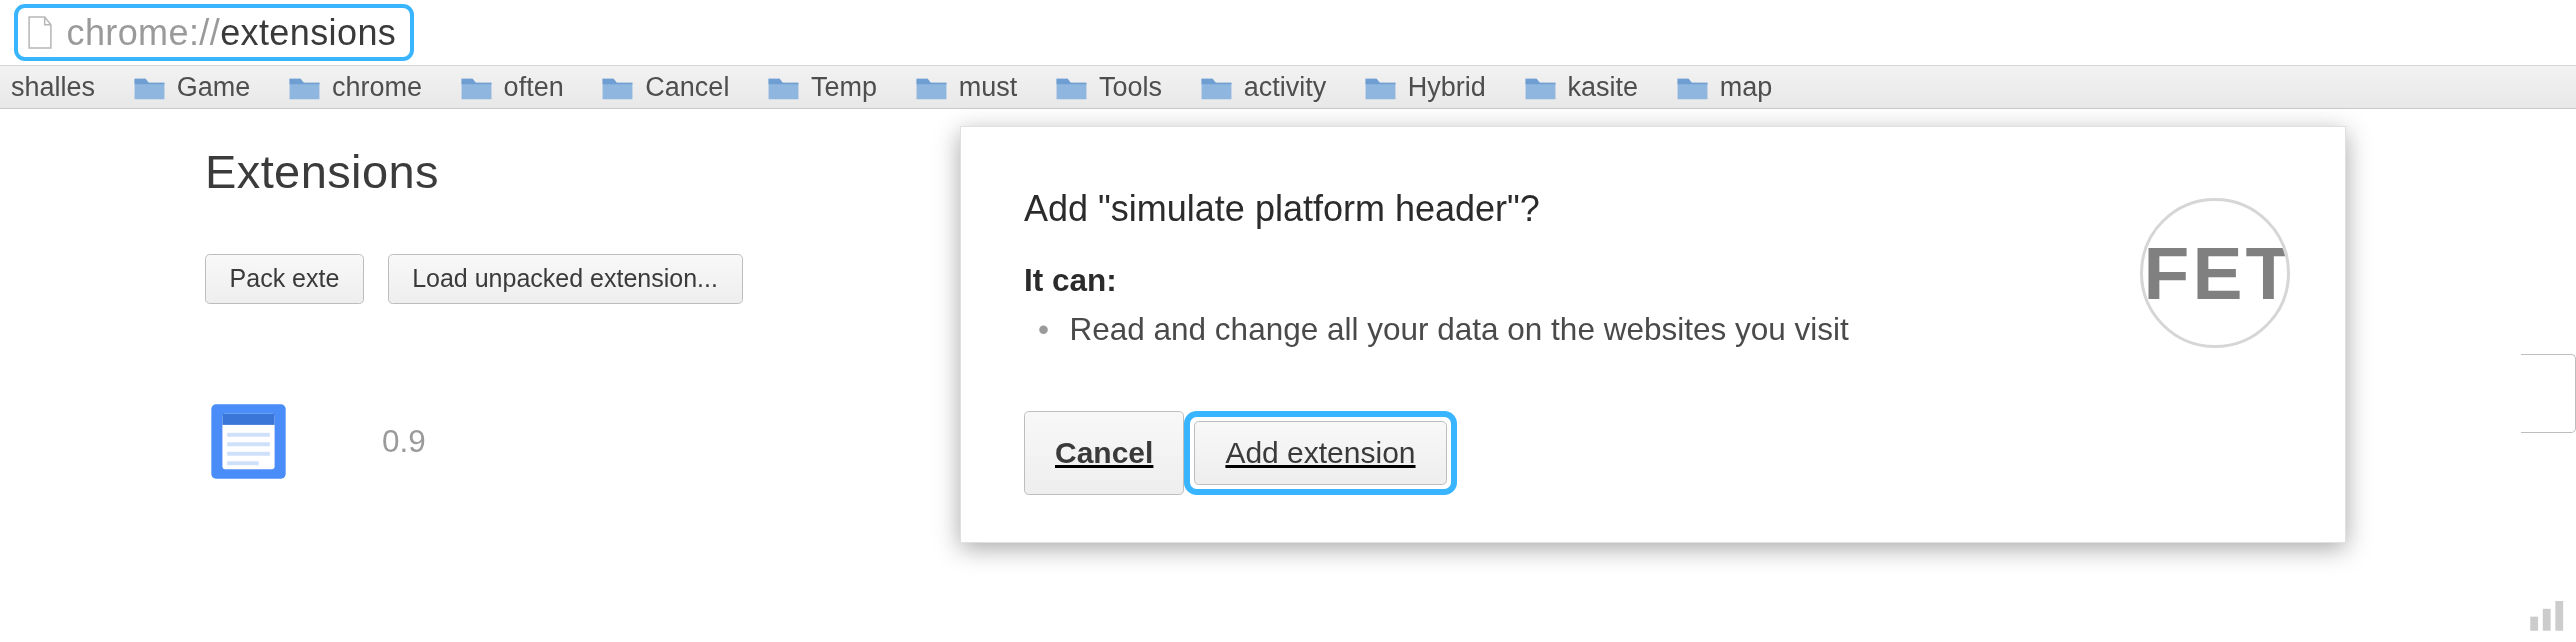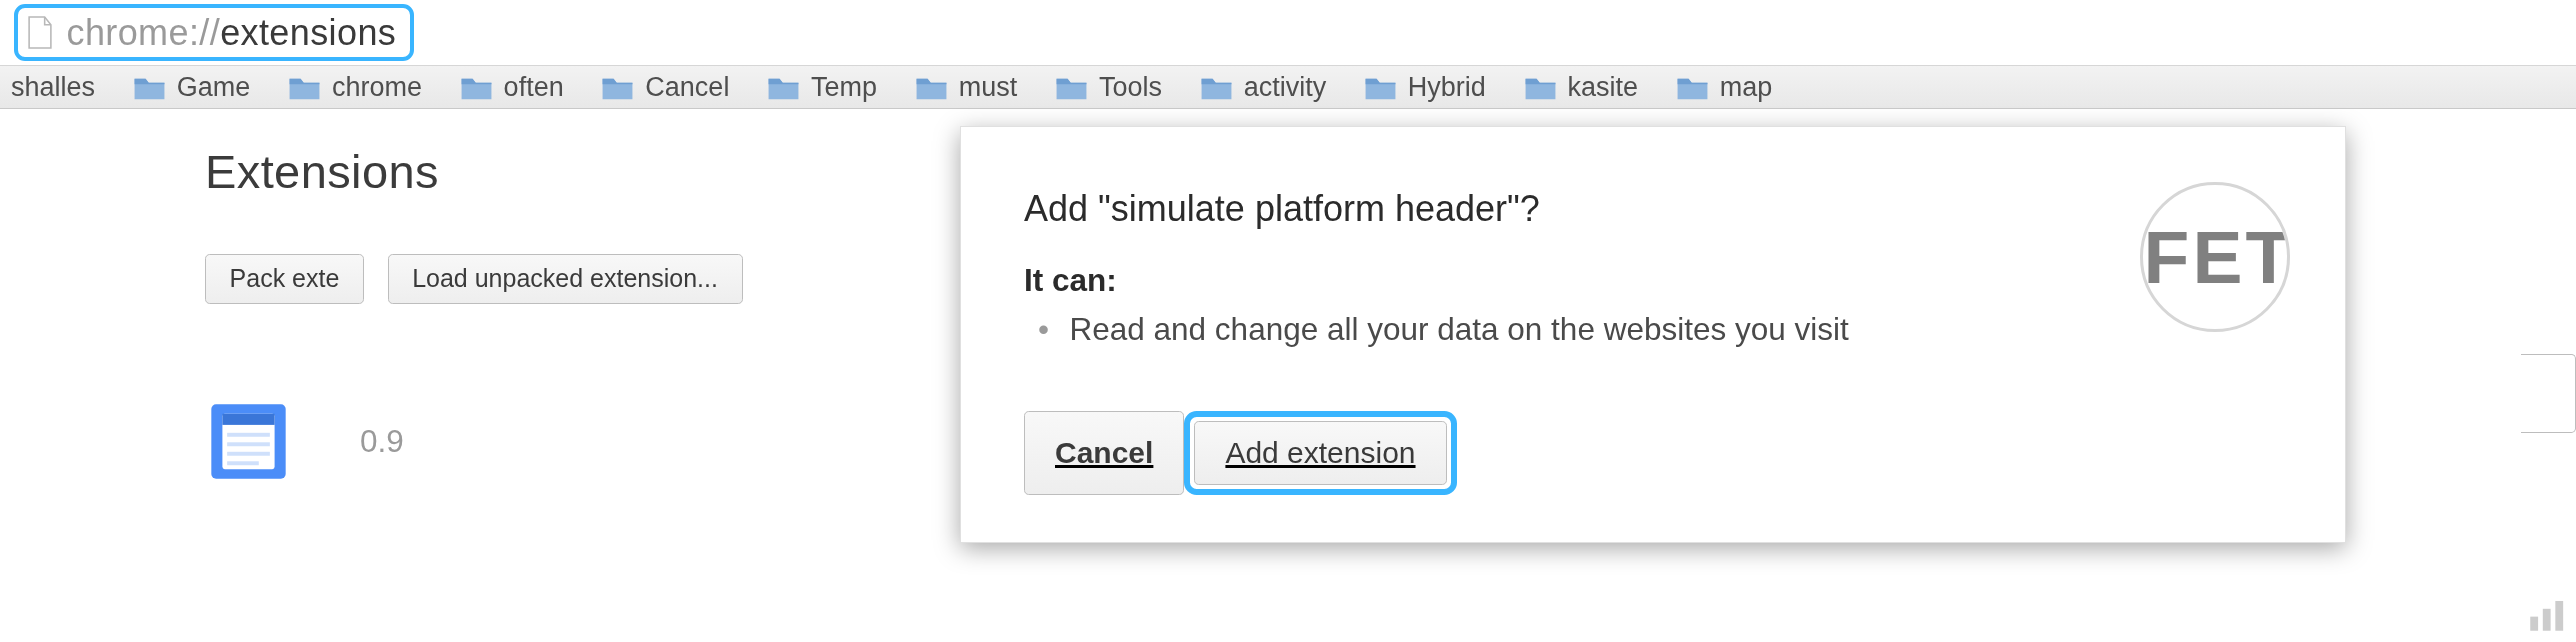--- a/index.html
+++ b/index.html
@@ -98,21 +98,21 @@
     display: flex;
     align-items: center;
     gap: 47px;
   }
   .ext-icon {
     width: 87px; height:87px;
     display:flex;
   }
   .ext-icon svg { display:block; }
   .ext-name { font-size: 33px; font-weight: 600; color:#2b2b2b; }
-  .ext-ver  { font-size: 31.5px; color:#9a9a9a; margin-left: 21px; }
+  .ext-ver  { font-size: 31.5px; color:#9a9a9a; margin-left: 43px; }
 
   
   .dialog {
     position: absolute;
     left: 960px;
     top: 126px;
     width: 1386px;
     background: #fff;
     border: 1.6px solid #e0e0e0;
     box-shadow: 0 6.3px 23.6px rgba(0,0,0,0.35);
@@ -133,21 +133,21 @@
     position: relative;
   }
   .dlg-bullets li::before {
     content: "•";
     position: absolute; left:0; top:0;
     color:#9a9a9a;
   }
   .dlg-icon {
     position: absolute;
     right: 55px;
-    top: 55px;
+    top: 71px;
     width: 150px; height:150px;
     border: 3.1px solid #d6d6d6;
     border-radius: 50%;
     display:flex; align-items:center; justify-content:center;
     font-size: 75px; font-weight:700; letter-spacing:3.1px;
     color:#808080;
     overflow:hidden;
     padding-left:7.9px;
   }
   .dlg-actions {

